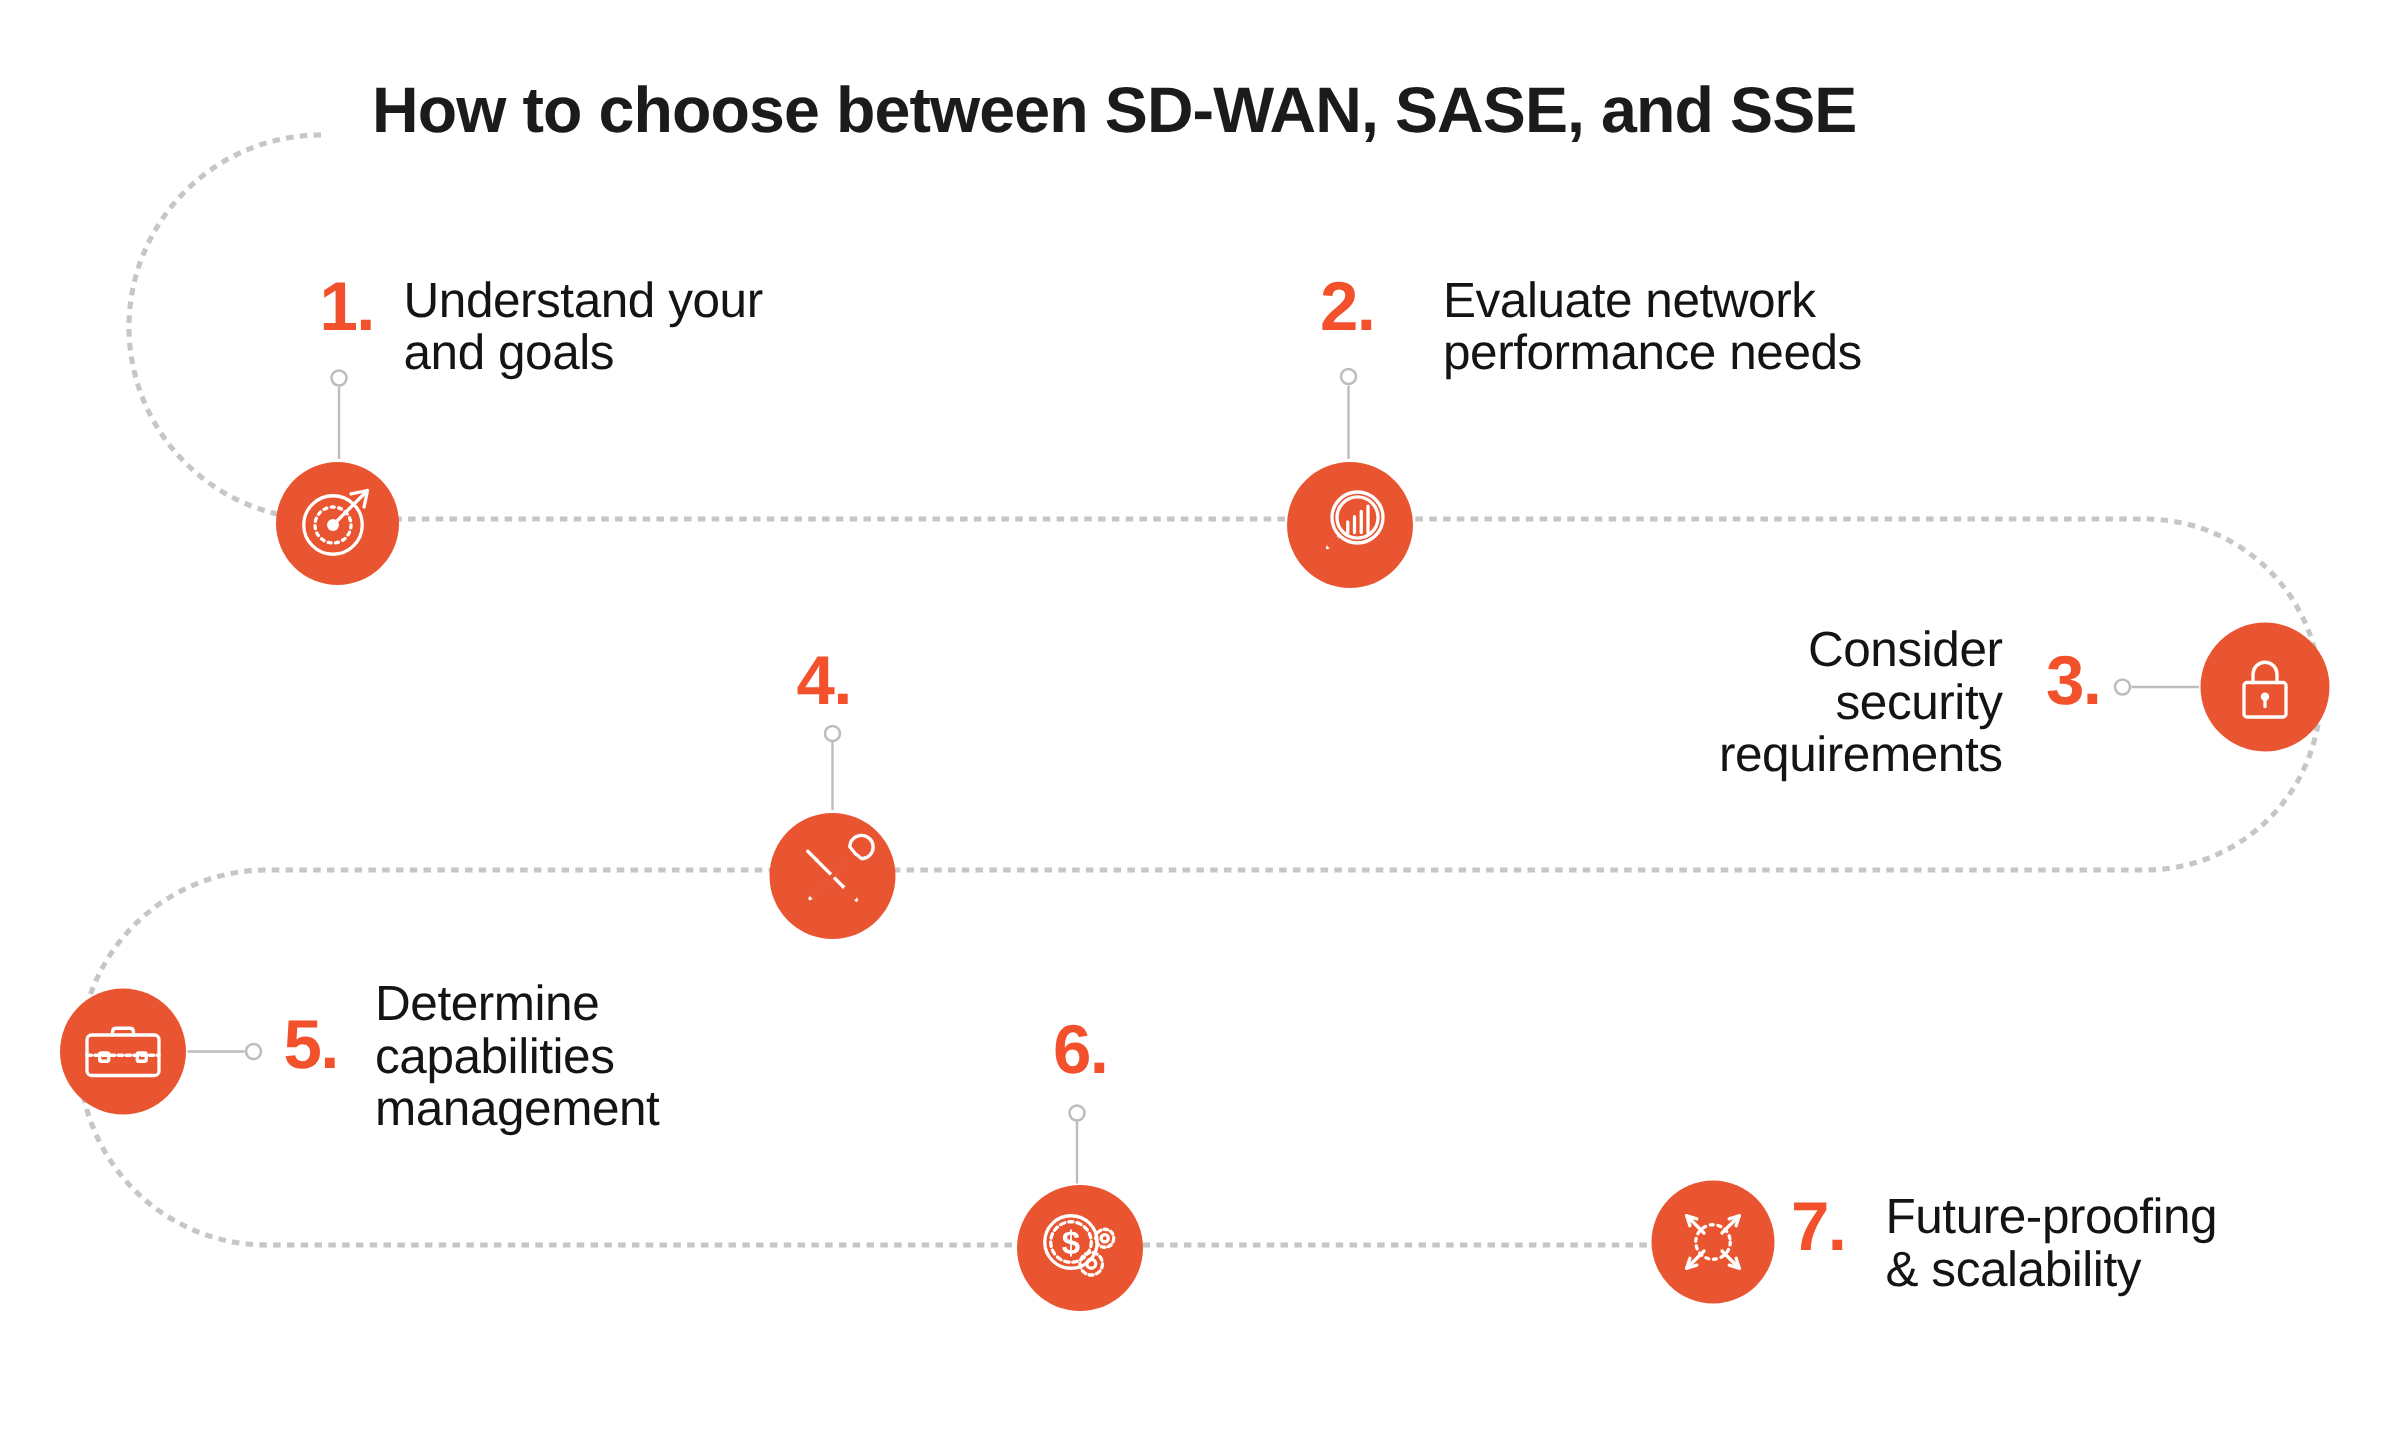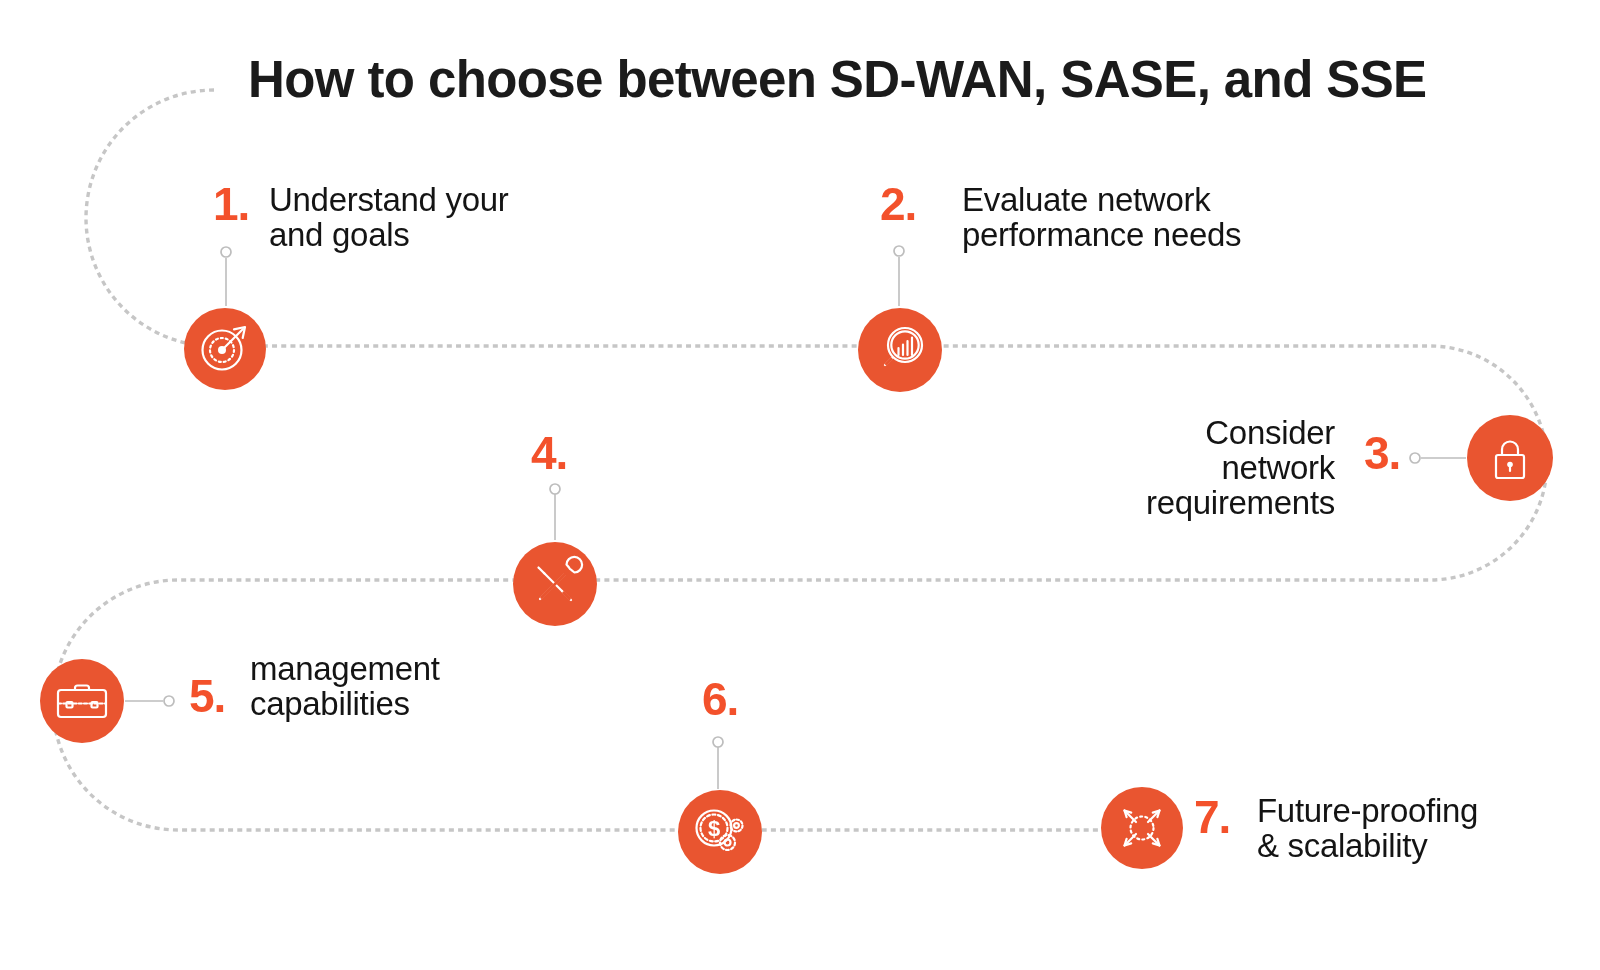--- a/index.html
+++ b/index.html
@@ -6,21 +6,21 @@
     --accent:#E95530; --number:#F3512B; --ink:#141414;
     --path-gray:#C6C6C6; --connector-gray:#BDBDBD; --background:#FFFFFF;
   }
   *{margin:0;padding:0;box-sizing:border-box;}
   html,body{background:var(--background);}
   body{font-family:"Liberation Sans", sans-serif;}
   .stage{position:relative;width:1600px;height:970px;background:var(--background);overflow:hidden;}
   .layer{position:absolute;left:0;top:0;}
   .title{
     position:absolute;left:248px;top:50px;width:1180px;
-    font-size:51px;font-weight:700;letter-spacing:-0.6px;color:#1B1B1B;
+    font-size:43px;font-weight:700;letter-spacing:-0.6px;color:#1B1B1B;
   }
   .stepnum{
     position:absolute;font-size:46px;font-weight:700;color:var(--number);
     line-height:46px;letter-spacing:-1px;
   }
   .steptext{
     position:absolute;font-size:33px;font-weight:500;color:var(--ink);
     line-height:35px;letter-spacing:-0.3px;
   }
   .steptext .tl{display:block;}
@@ -161,31 +161,32 @@
   </div>
 
   <div class="stepnum n2">2.</div>
   <div class="steptext t2">
     <span class="tl">Evaluate network</span>
     <span class="tl">performance needs</span>
   </div>
 
   <div class="steptext t3 ta-right">
     <span class="tl">Consider</span>
-    <span class="tl">network</span>
+    <span class="tl">security</span>
     <span class="tl">requirements</span>
   </div>
   <div class="stepnum n3">3.</div>
 
   <div class="stepnum n4">4.</div>
 
   <div class="stepnum n5">5.</div>
   <div class="steptext t5">
+    <span class="tl">Determine</span>
+    <span class="tl">capabilities</span>
     <span class="tl">management</span>
-    <span class="tl">capabilities</span>
   </div>
 
   <div class="stepnum n6">6.</div>
 
   <div class="stepnum n7">7.</div>
   <div class="steptext t7">
     <span class="tl">Future-proofing</span>
     <span class="tl">&amp; scalability</span>
   </div>
 

